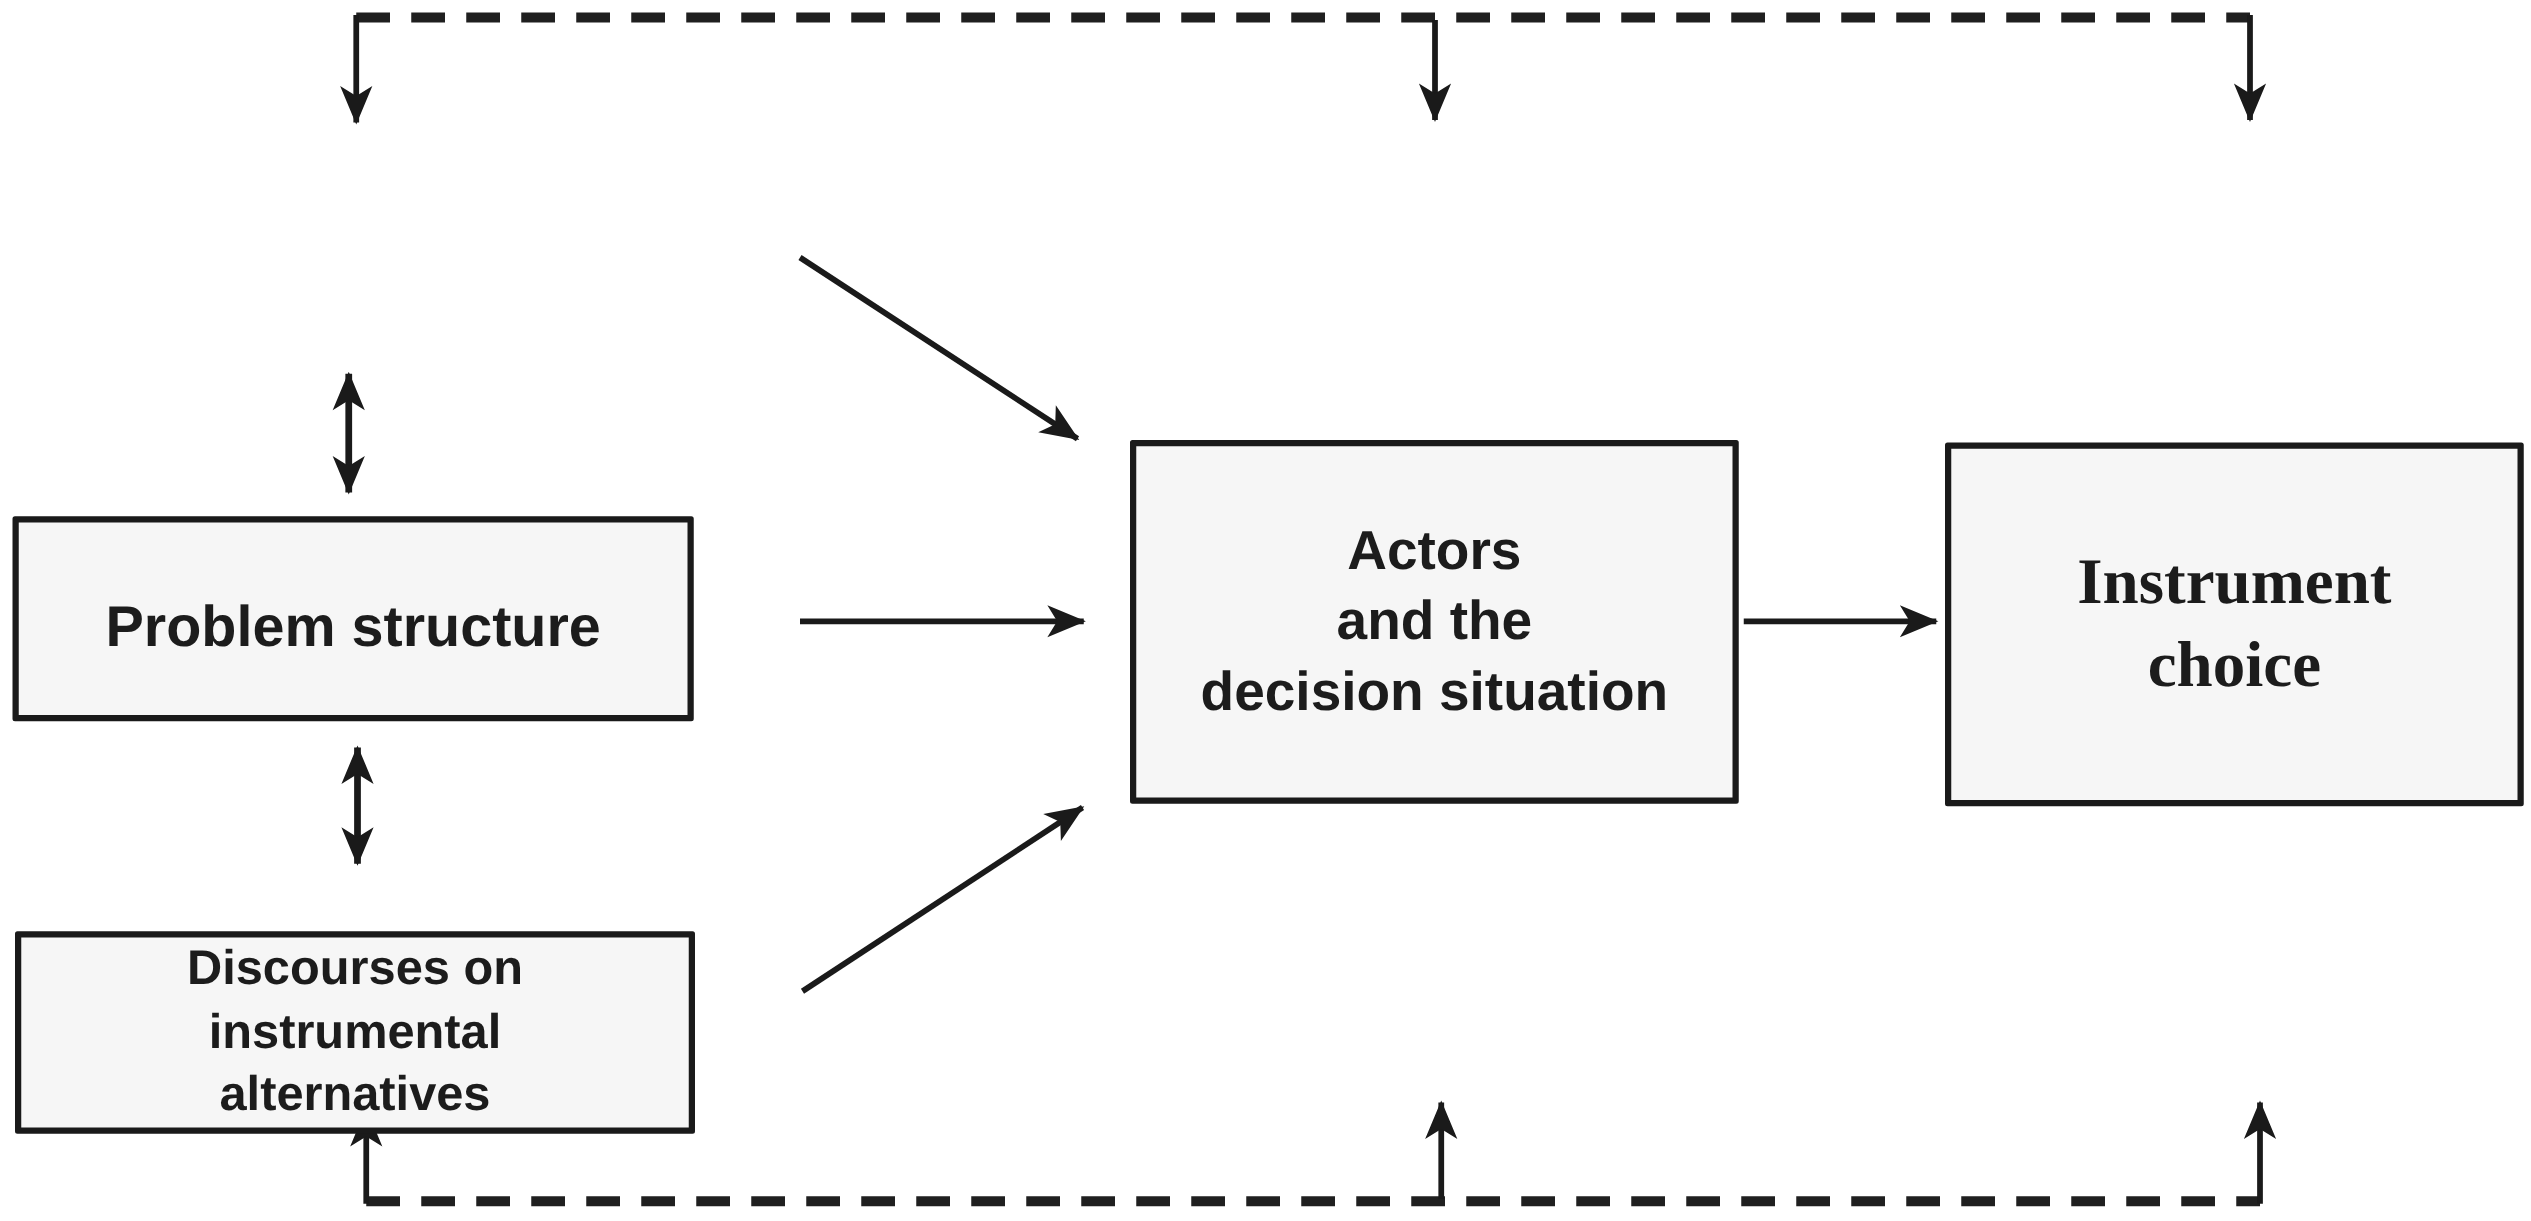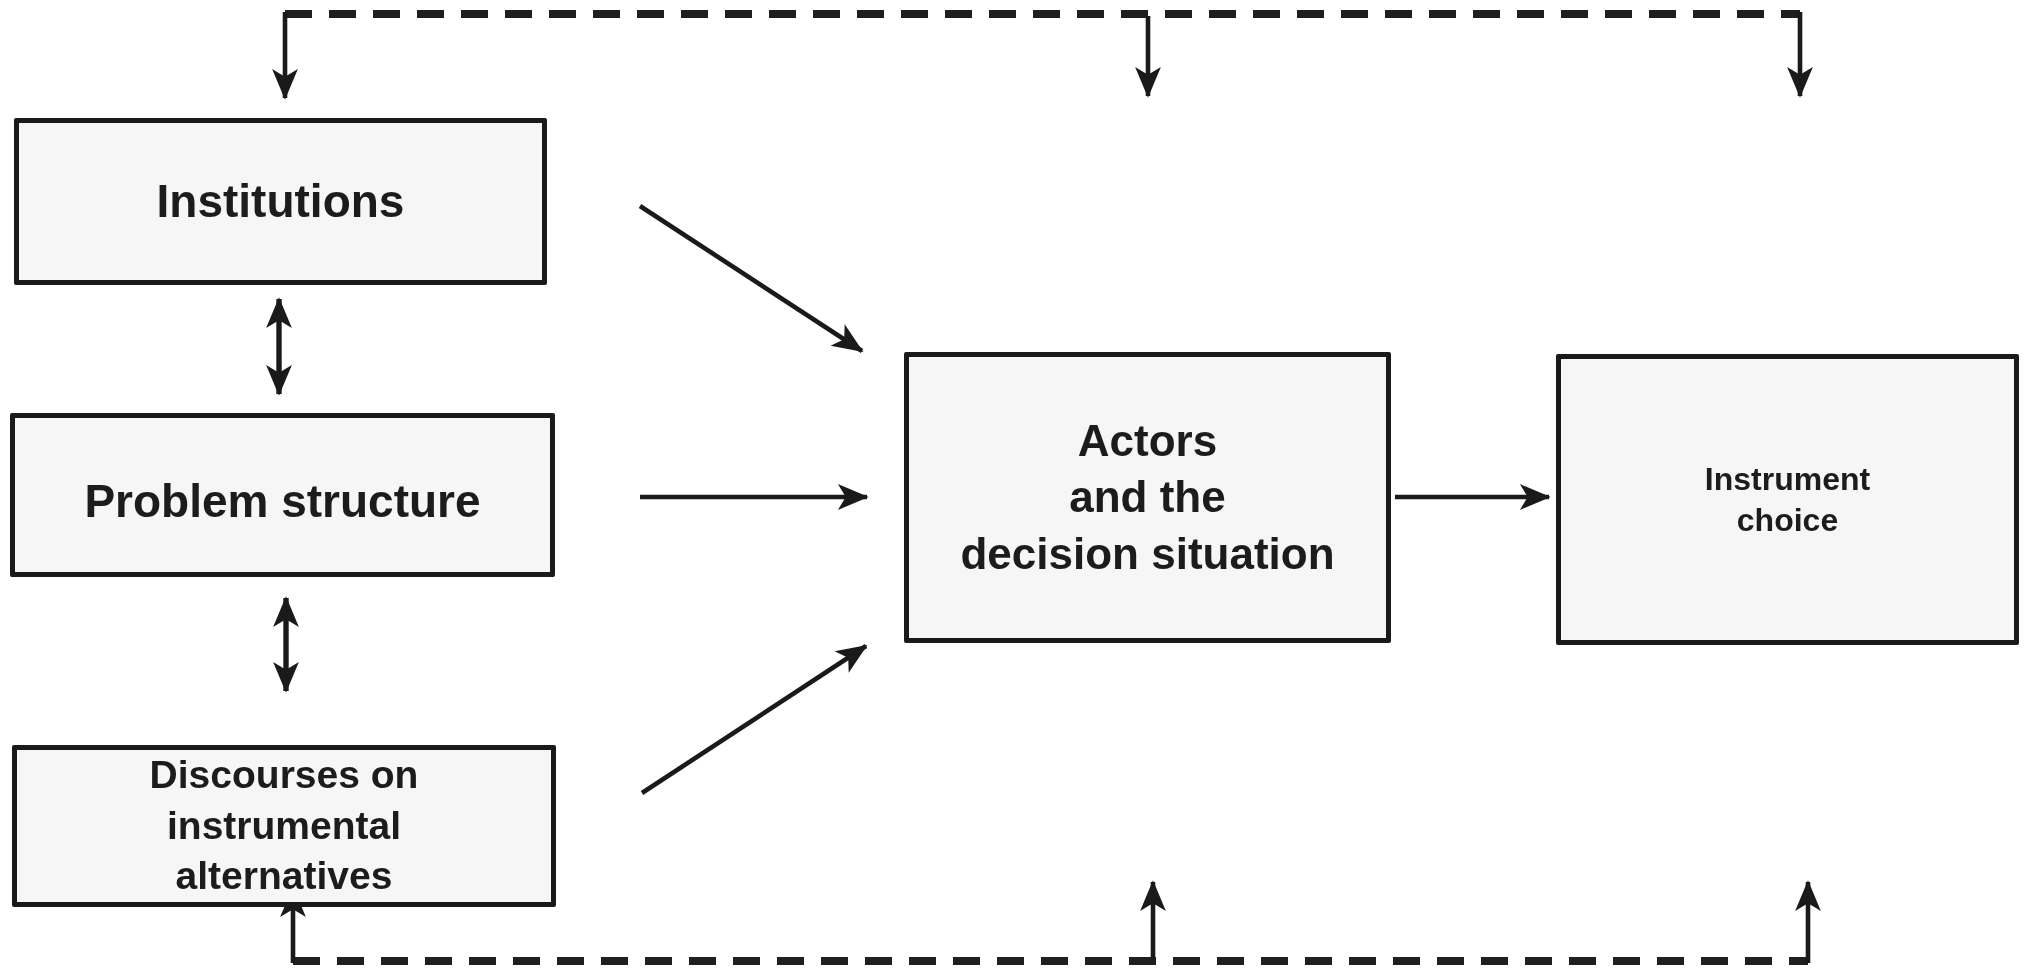--- a/index.html
+++ b/index.html
@@ -42,21 +42,21 @@
   
   #box-institutions      { left: 14px;   top: 118px; width: 533px; height: 167px; }
   #box-institutions .label { font-size: 46px; }
   #box-problem-structure { left: 10px;   top: 413px; width: 545px; height: 164px; }
   #box-problem-structure .label { font-size: 46px; margin-top: 12px; }
   #box-discourses        { left: 12px;   top: 713px; width: 544px; height: 162px; margin-top: 32px; }
   #box-discourses .label { font-size: 39px; line-height: 1.3; }
   #box-actors            { left: 904px;  top: 352px; width: 487px; height: 291px; }
   #box-actors .label { font-size: 44px; }
   #box-instrument-choice { left: 1556px; top: 354px; width: 463px; height: 291px; }
-  #box-instrument-choice .label { font-size: 32px; }
+  #box-instrument-choice .label { font-size: 52px; font-family: Liberation Serif, serif; }
 
   .solid-line {
     stroke: #1a1a1a;
     stroke-width: 4.6;
     fill: none;
   }
   .thick-line {
     stroke: #1a1a1a;
     stroke-width: 5.4;
     fill: none;
@@ -93,23 +93,20 @@
     <line class="thick-line" x1="279" y1="299" x2="279" y2="394" marker-start="url(#ah)" marker-end="url(#ah)"></line>
     <line class="thick-line" x1="286" y1="598" x2="286" y2="691" marker-start="url(#ah)" marker-end="url(#ah)"></line>
 
     <line class="solid-line" x1="640" y1="206" x2="862" y2="351" marker-end="url(#ah)"></line>
     <line class="solid-line" x1="640" y1="497" x2="867" y2="497" marker-end="url(#ah)"></line>
     <line class="solid-line" x1="642" y1="793" x2="866" y2="646" marker-end="url(#ah)"></line>
 
     <line class="solid-line" x1="1395" y1="497" x2="1549" y2="497" marker-end="url(#ah)"></line>
   </svg>
 
-  <div class="box" id="box-institutions">
-    <span class="label">Institutions</span>
-  </div>
 
   <div class="box" id="box-problem-structure">
     <span class="label">Problem structure</span>
   </div>
 
   <div class="box" id="box-discourses">
     <span class="label">Discourses on
 instrumental
 alternatives</span>
   </div>

